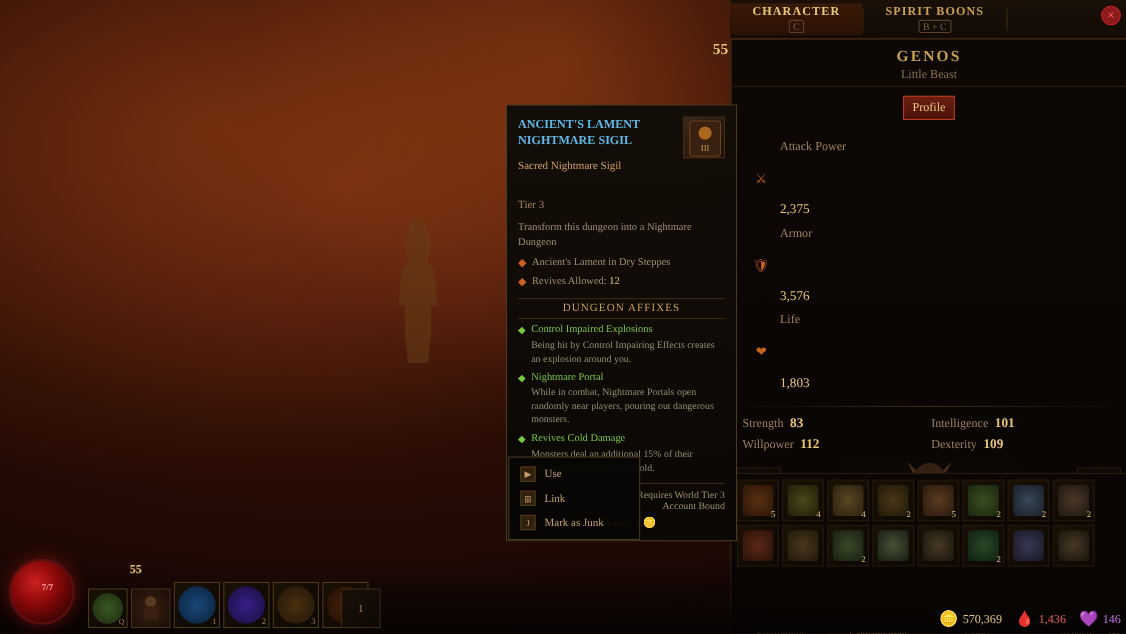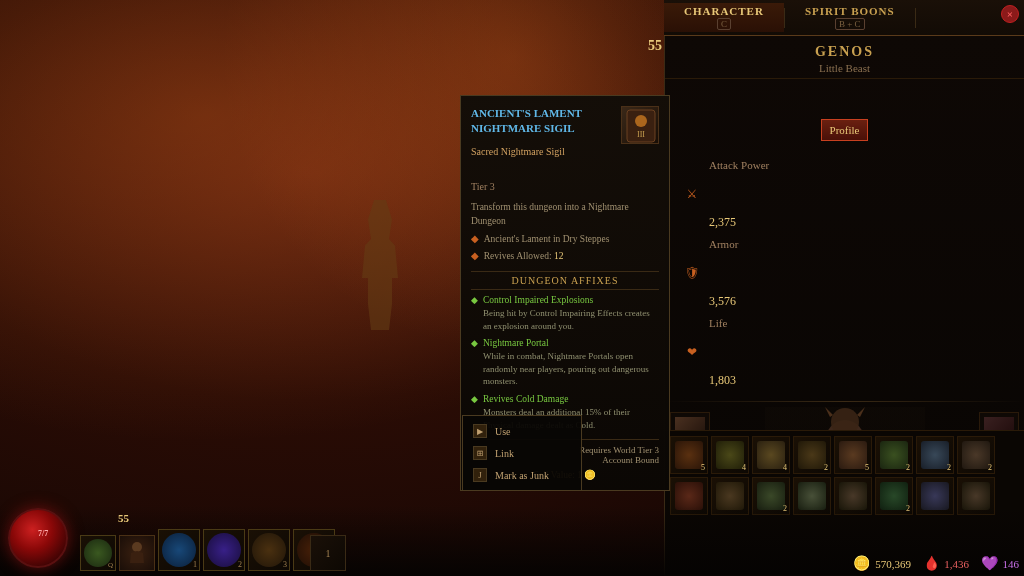--- a/index.html
+++ b/index.html
@@ -159,21 +159,20 @@
       padding: 8px;
     }
 
     .profile-tab {
       padding: 4px 8px;
       font-size: 11px;
       cursor: pointer;
       border: 1px solid #3a2a15;
       color: #8a7050;
       background: transparent;
-      margin-top: 32px;
     }
 
     .profile-tab.active {
       background: linear-gradient(to bottom, #6a2010, #4a1008);
       border-color: #c84020;
       color: #e8c878;
     }
 
     
     .stats-section {
@@ -603,20 +602,38 @@
       <div class="stat-icon">❤</div>
       <div>
         <div class="stat-name">Life</div>
         <div class="stat-value">1,803</div>
       </div>
     </div>
   </div>
 
   <div class="divider"></div>
 
+  <div class="secondary-stats">
+    <div class="sec-stat">
+      <span class="sec-stat-name">Strength</span>
+      <span class="sec-stat-value">83</span>
+    </div>
+    <div class="sec-stat">
+      <span class="sec-stat-name">Intelligence</span>
+      <span class="sec-stat-value">101</span>
+    </div>
+    <div class="sec-stat">
+      <span class="sec-stat-name">Willpower</span>
+      <span class="sec-stat-value">112</span>
+    </div>
+    <div class="sec-stat">
+      <span class="sec-stat-name">Dexterity</span>
+      <span class="sec-stat-value">109</span>
+    </div>
+  </div>
 
   <div style="position:relative; height:140px; margin: 5px 0;">
 
     <div style="position:absolute; left:5px; top:5px; display:flex; flex-direction:column; gap:4px;">
       <div class="equip-slot-sm">
         <div class="slot-img-placeholder" style="background:linear-gradient(135deg,#4a3020,#1a0e08);"></div>
       </div>
       <div class="equip-slot-sm">
         <div class="slot-img-placeholder" style="background:linear-gradient(135deg,#3a2818,#180c06);"></div>
       </div>

